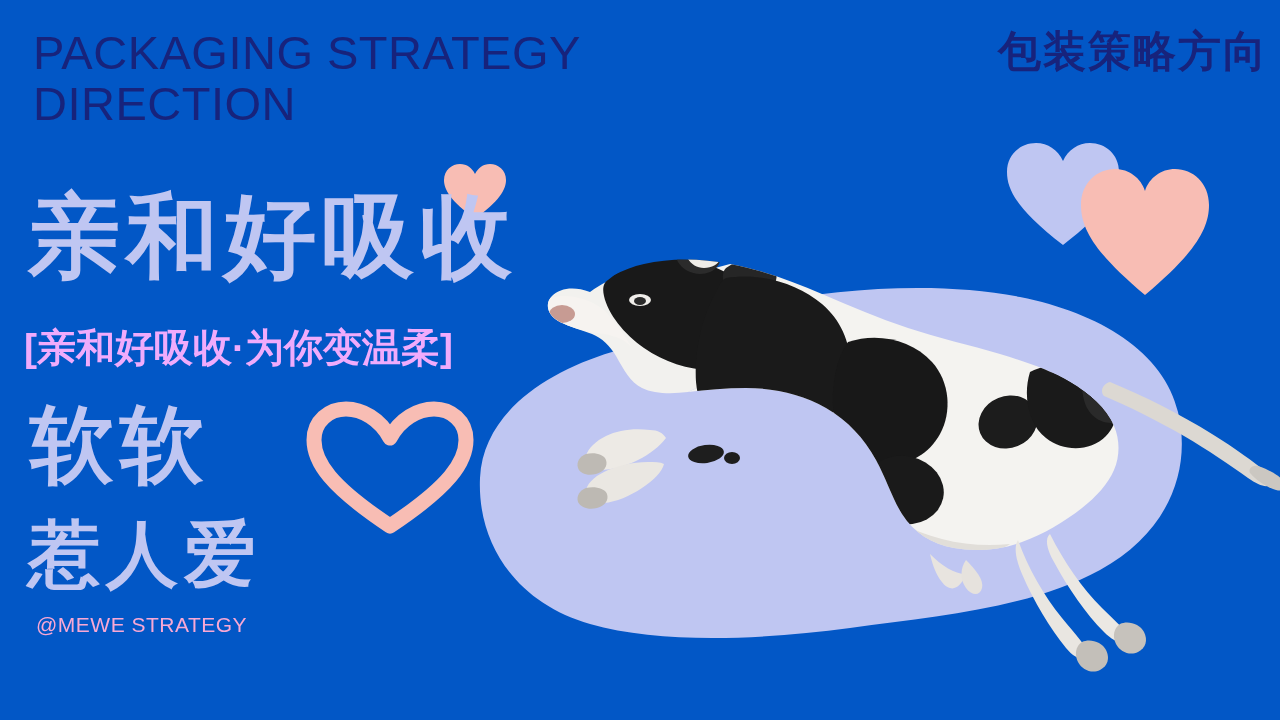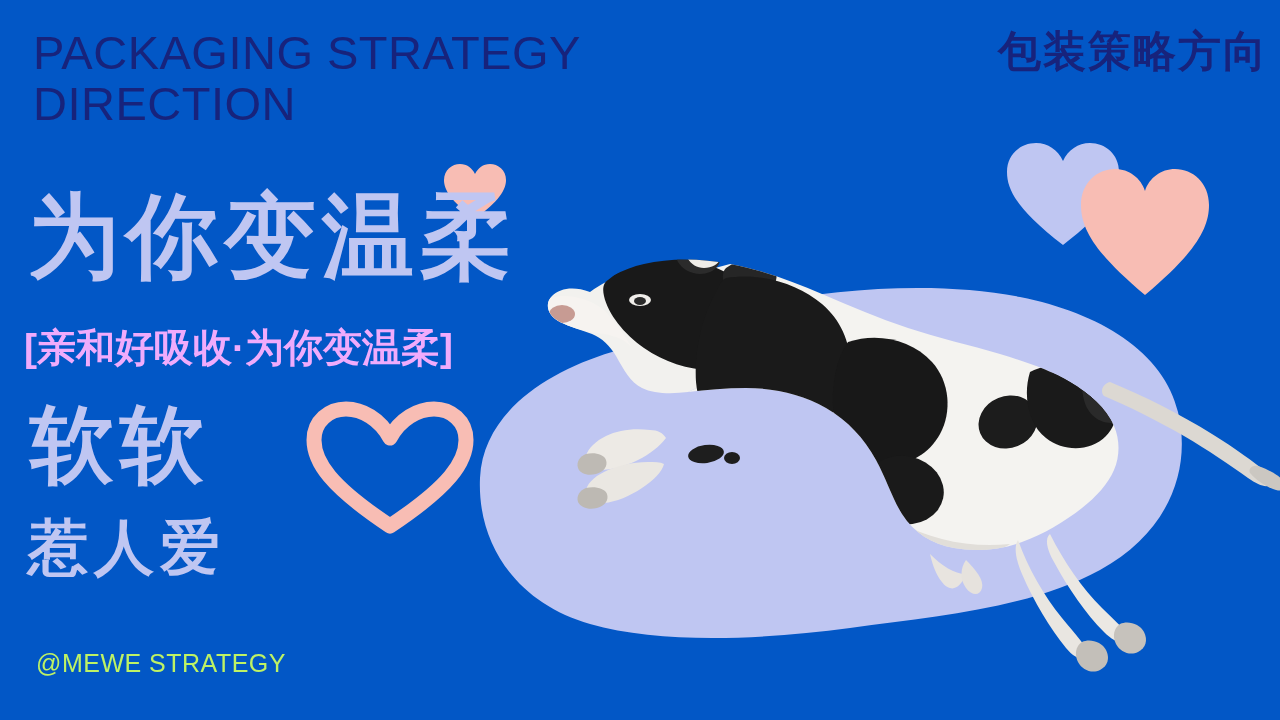--- a/index.html
+++ b/index.html
@@ -97,32 +97,32 @@
     letter-spacing: 6px;
     line-height: 1;
     text-align: center;
   }
 
   .kicker-2 {
     position: absolute;
     left: 28px;
     top: 518px;
     color: #BFC6F2;
-    font-size: 60px;
+    font-size: 72px;
     font-weight: 700;
     letter-spacing: 6px;
     line-height: 1;
   }
 
   .handle {
     position: absolute;
     left: 36px;
-    top: 651px;
-    color: #bef264;
-    font-size: 25px;
+    top: 614px;
+    color: #f9a8d4;
+    font-size: 21px;
     font-weight: 400;
     letter-spacing: 0.5px;
     line-height: 1;
   }
 </style>
 </head>
 <body>
 
 <div id="poster">
 
@@ -290,21 +290,21 @@
     <path d="M90,128 C30,88 14,64 14,42 C14,23 29,11 46,11
              C62,11 80,21 90,40 C100,21 118,11 134,11
              C151,11 166,23 166,42 C166,64 150,88 90,128 Z" fill="none" stroke="#F8BDB4" stroke-width="15" stroke-linejoin="round"></path>
   </svg>
 
   <div class="eng-title">PACKAGING STRATEGY
 DIRECTION</div>
 
   <div class="cn-corner">包装策略方向</div>
 
-  <div class="headline">为你变温柔</div>
+  <div class="headline">亲和好吸收</div>
 
   <div class="sub-bracket">[亲和好吸收·为你变温柔]</div>
 
   <div class="kicker-1">软软</div>
 
   <div class="kicker-2">惹人爱</div>
 
   <div class="handle">@MEWE STRATEGY</div>
 
 </div>

